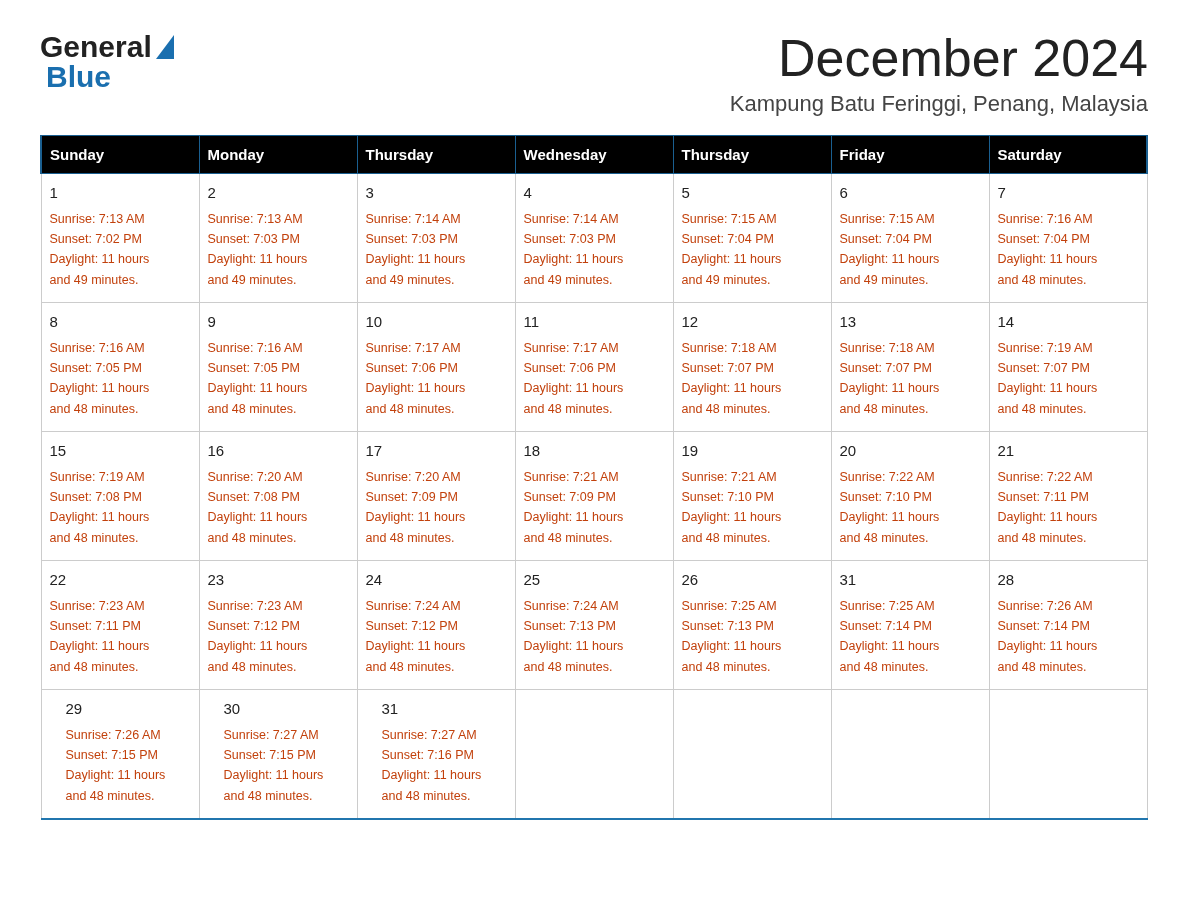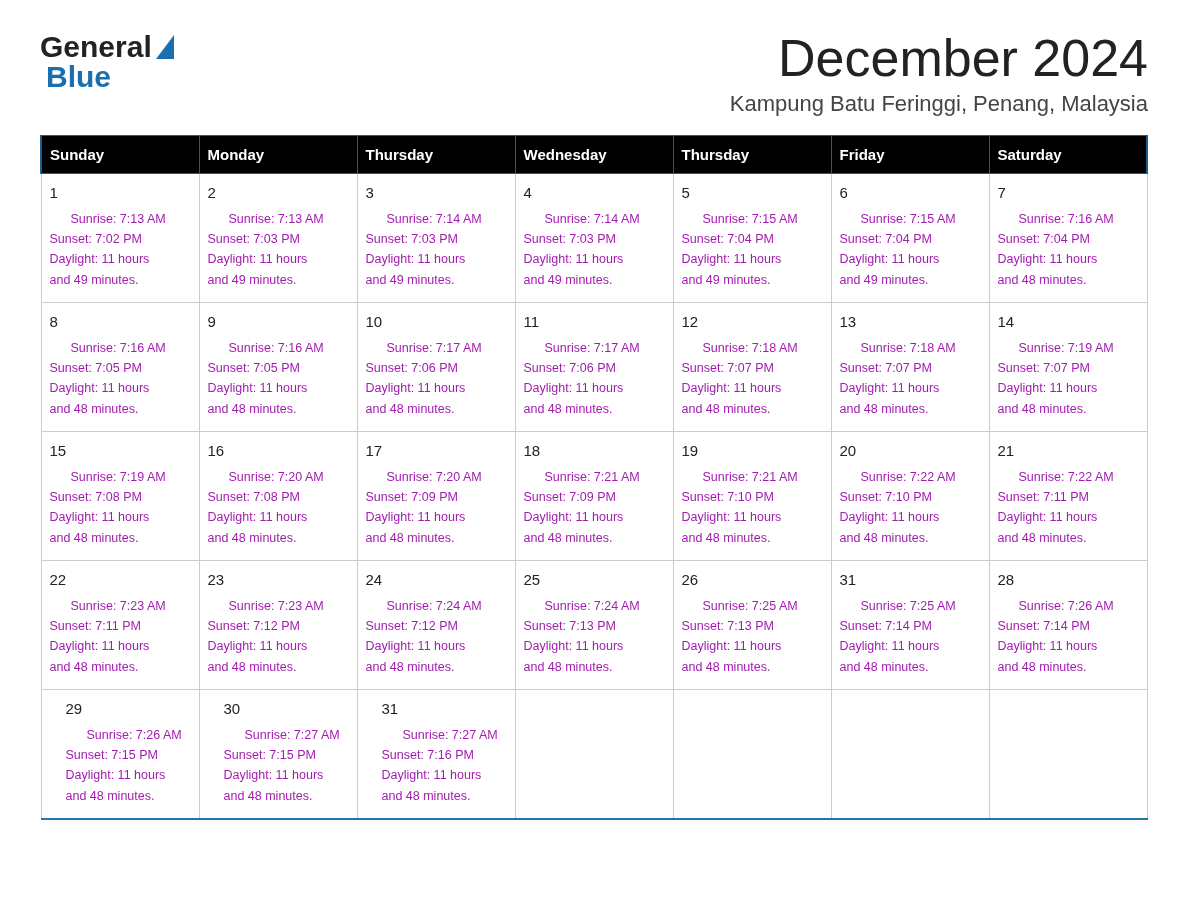--- a/index.html
+++ b/index.html
@@ -58,23 +58,22 @@
       background: #fff;
     }
     .day-number {
       font-size: 15px;
       font-weight: normal;
       display: block;
       margin-bottom: 4px;
     }
     .day-info {
       font-size: 12.5px;
-      color: #a21caf;
+      color: #c2410c;
       line-height: 1.55;
-      margin-left: 21px;
     }
     .logo-wrapper {
       display: flex;
       flex-direction: column;
       align-items: flex-start;
     }
     .logo-line1 {
       display: flex;
       align-items: center;
     }

